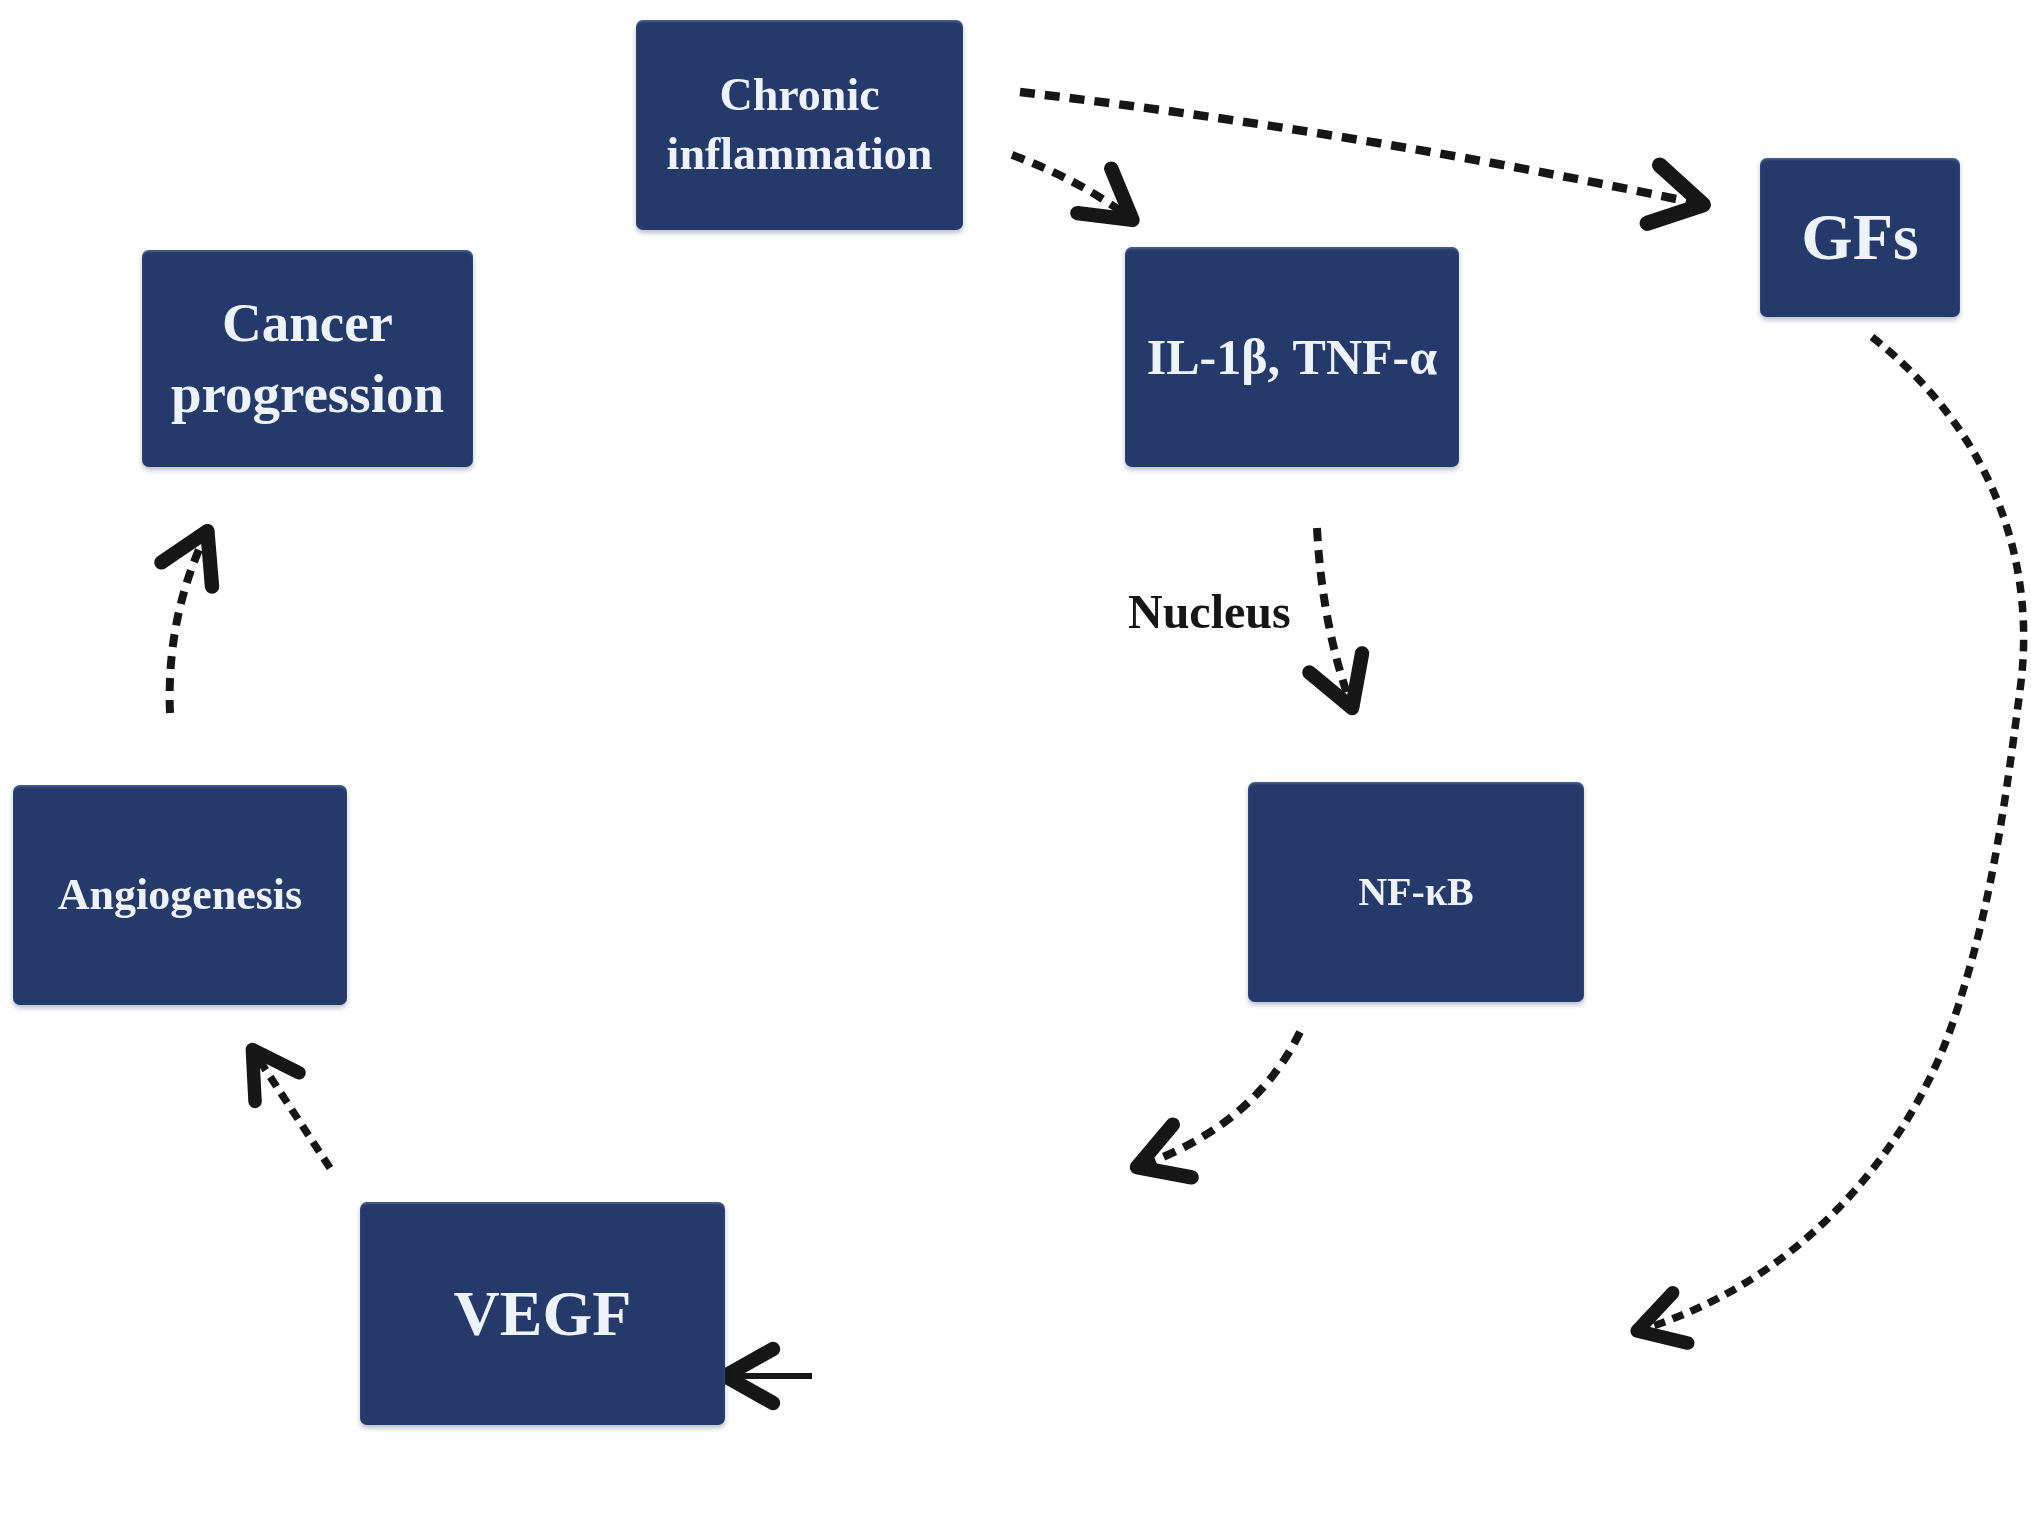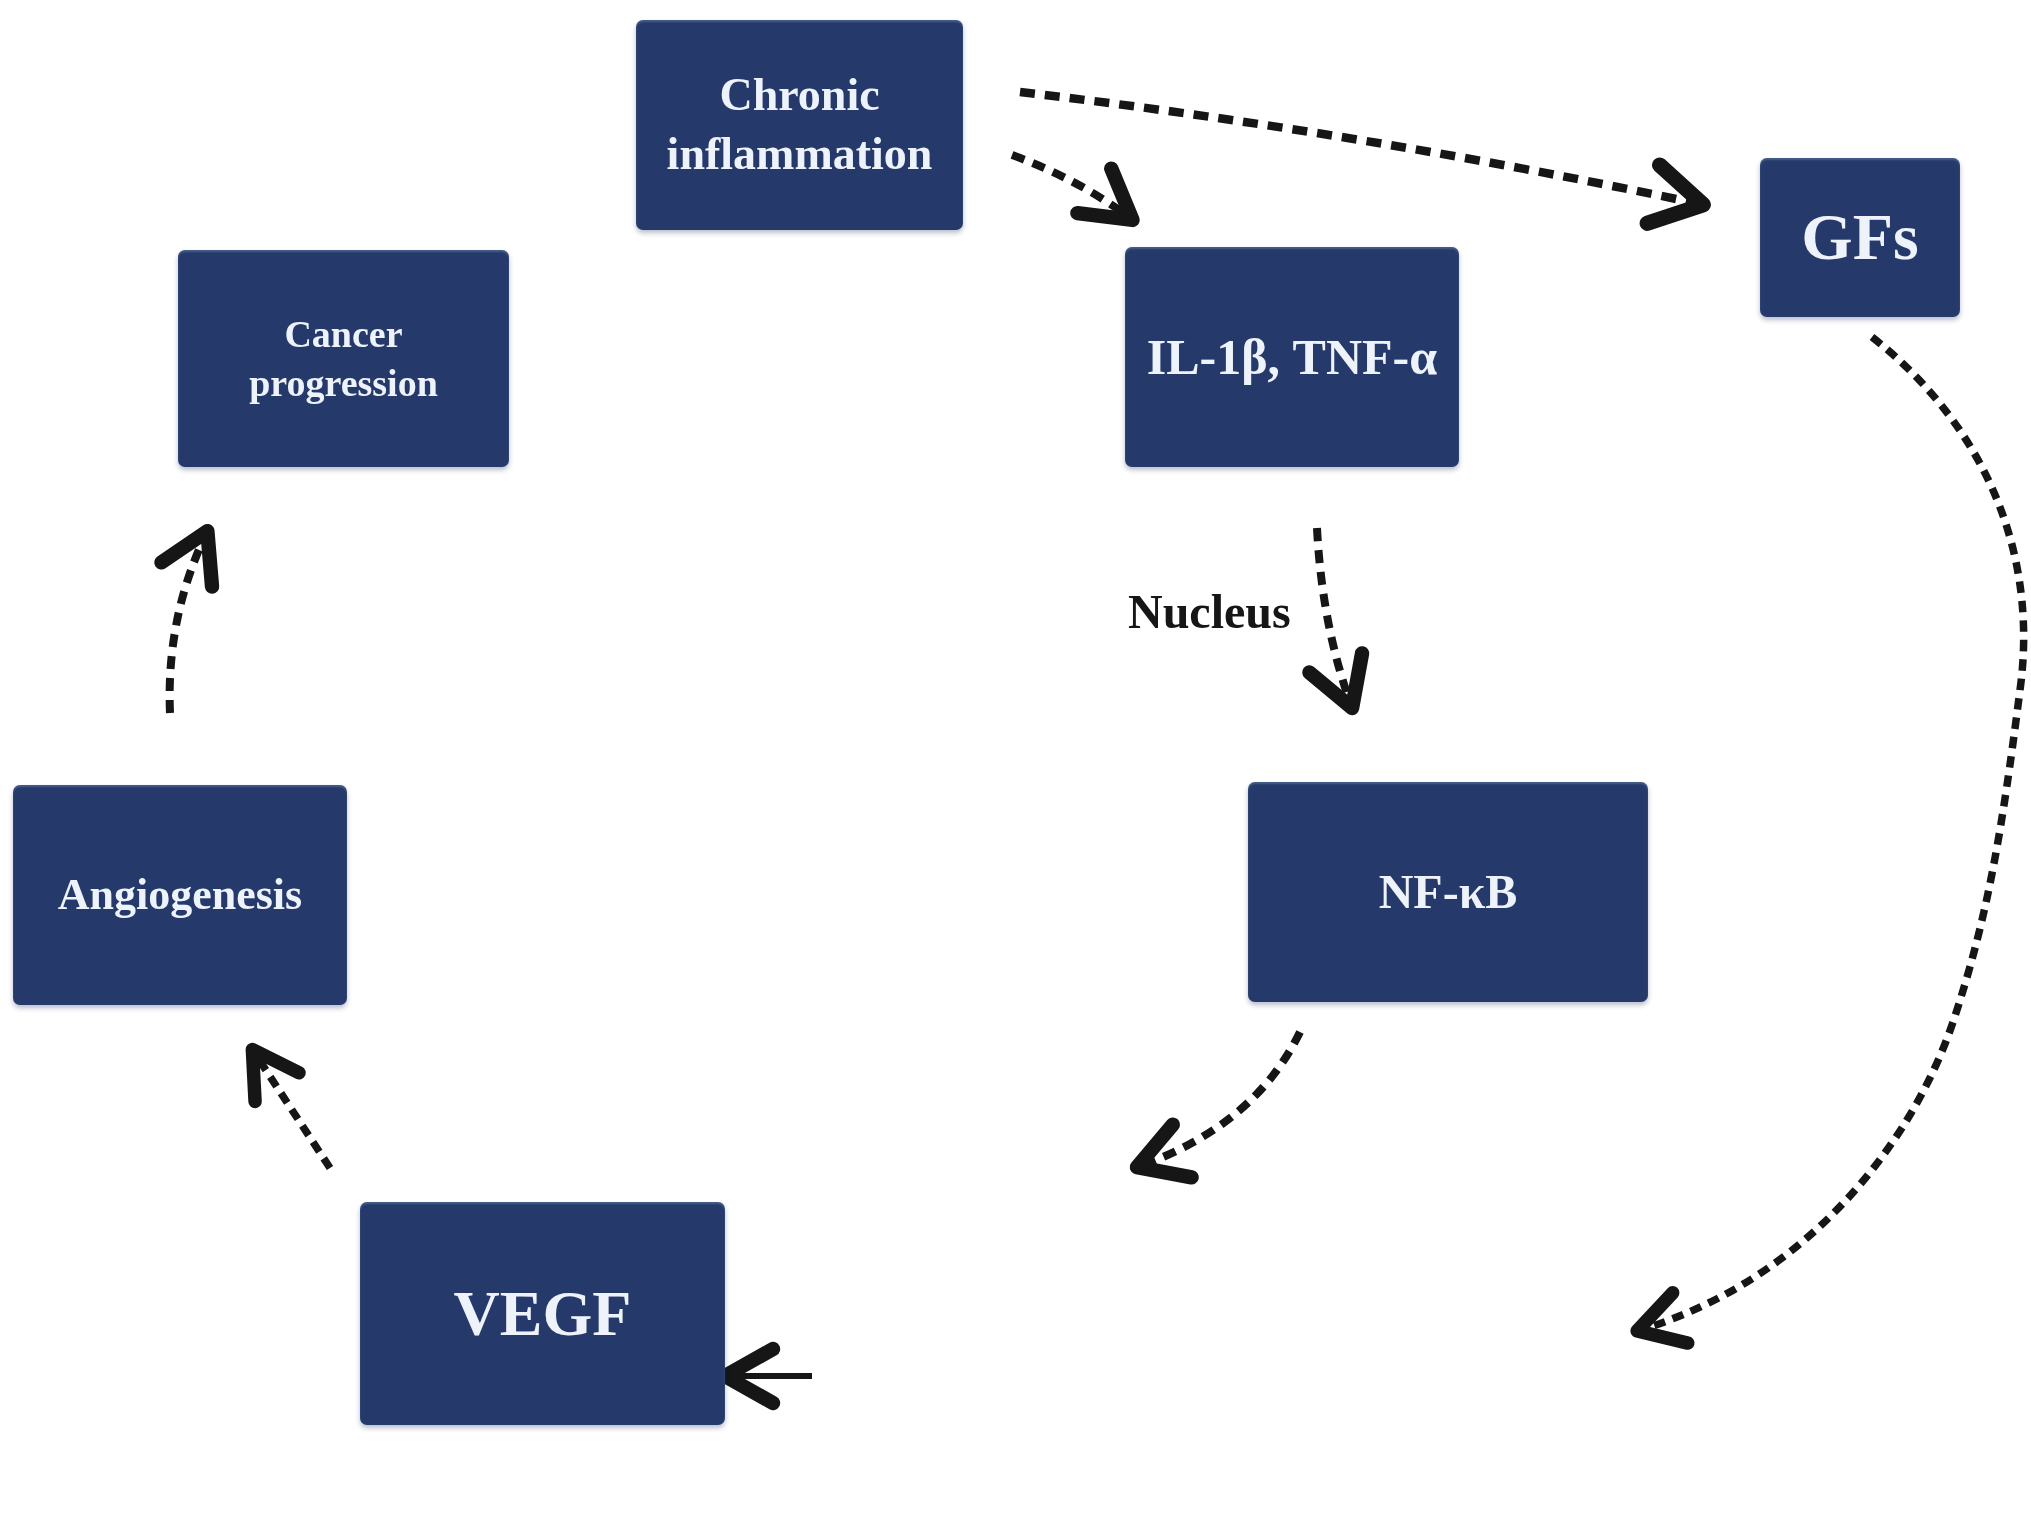--- a/index.html
+++ b/index.html
@@ -26,25 +26,25 @@
   .float-label{
     position:absolute;
     color:var(--arrow,#161616);
     font-weight:bold;
     white-space:nowrap;
   }
   
   #n-chronic {left:636px; top:20px;  width:327px; height:210px; font-size:46px;}
   #n-il1b    {left:1125px;top:247px; width:334px; height:220px; font-size:50px; white-space:nowrap;}
   #n-gfs     {left:1760px;top:158px; width:200px; height:159px; font-size:66px;}
-  #n-nfkb    {left:1248px;top:782px; width:400px; height:220px; font-size:48px;}
+  #n-nfkb    {left:1248px;top:782px; width:336px; height:220px; font-size:40px;}
   #n-hif     {left:840px; top:1210px;width:252px; height:217px; font-size:46px;}
   #n-vegf    {left:360px; top:1202px;width:365px; height:223px; font-size:64px;text-align:right;}
   #n-angio   {left:13px;  top:785px; width:334px; height:220px; font-size:44px; white-space:nowrap;}
-  #n-cancer  {left:142px; top:250px; width:331px; height:217px; font-size:38px;margin-left:36px;}
+  #n-cancer  {left:142px; top:250px; width:331px; height:217px; font-size:55px;}
   #lbl-nucleus  {left:1128px;top:584px; font-size:48px;}
   #lbl-cytoplasm{left:664px; top:1430px;font-size:53px;}
   .edge{fill:none;stroke:var(--arrow,#161616);}
   .edge.dashed{stroke-width:8;stroke-dasharray:13 9;}
   .edge.dashed-long{stroke-width:8.5;stroke-dasharray:15 10;}
   .edge.dashed-fine{stroke-width:7.5;stroke-dasharray:11.5 8;}
   .edge.solid{stroke-width:6;}
 </style>
 </head>
 <body>

